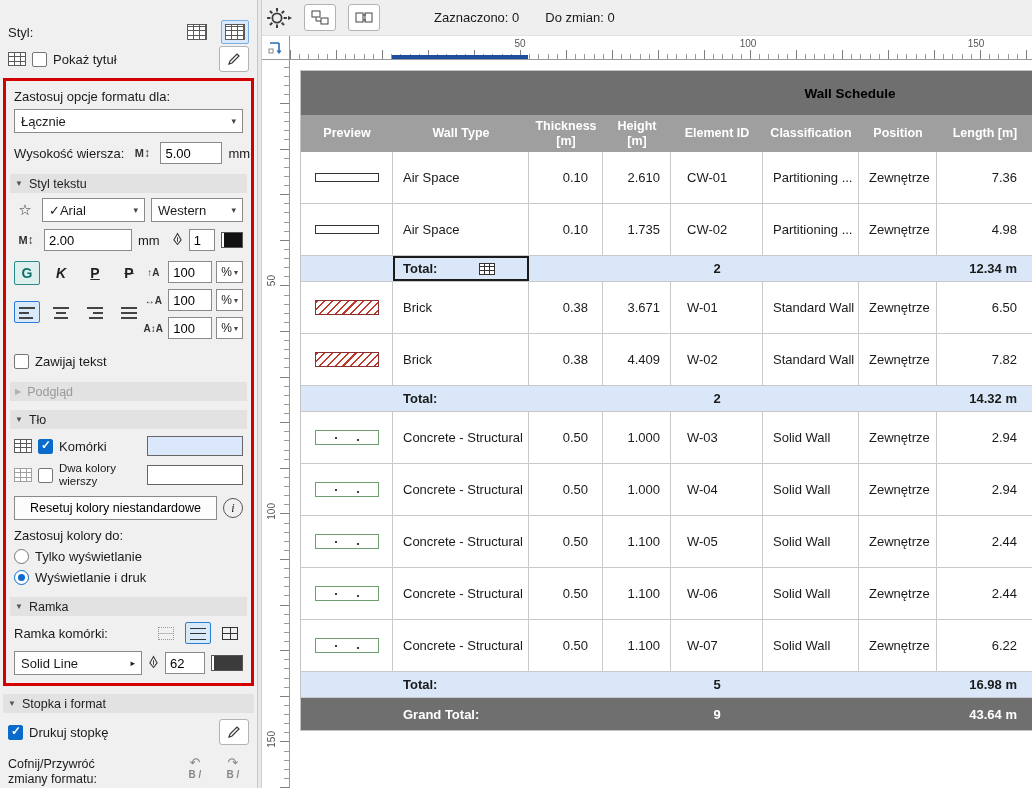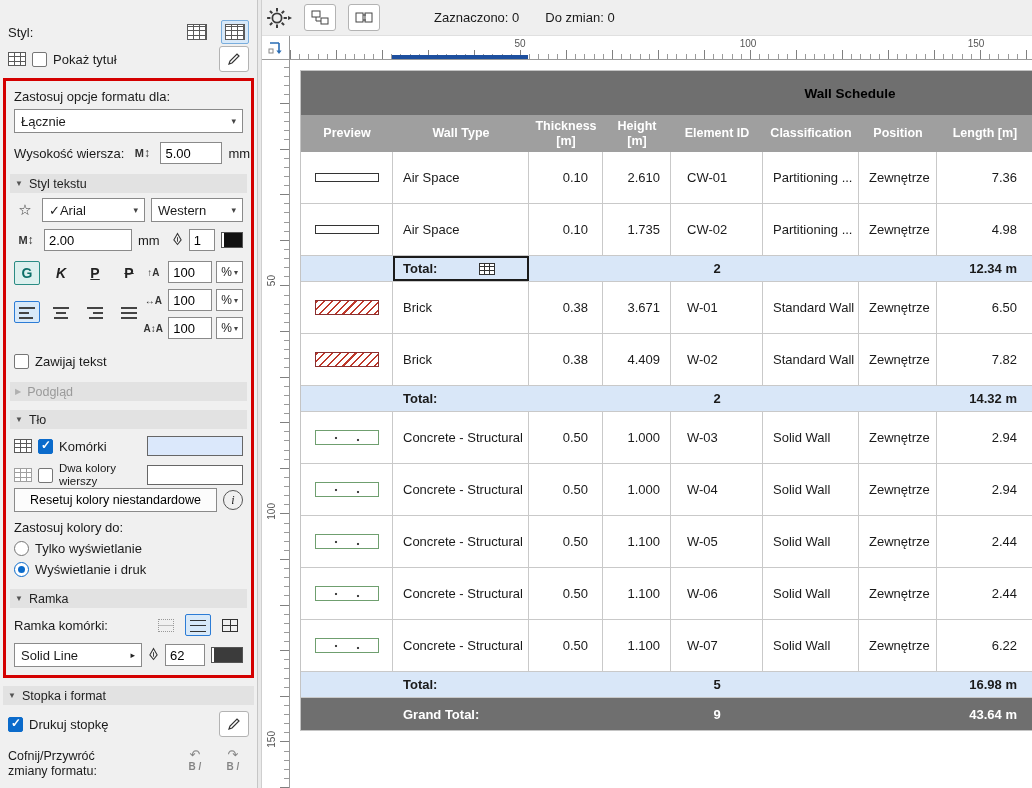--- a/index.html
+++ b/index.html
@@ -304,21 +304,21 @@
     <div class="lp-row" style="margin-top:4px">
       <span class="gi light"></span>
       <span class="cb"></span>
       <span class="lbl two">
         <span>Dwa kolory</span>
         <span>wierszy</span>
       </span>
       <span class="colorbox rows"></span>
     </div>
 
-    <div class="lp-row" style="">
+    <div class="lp-row" style="margin-top:8px">
       <button class="reset-btn">Resetuj kolory niestandardowe</button>
       <span class="info-btn">i</span>
     </div>
 
     <div class="lp-label">Zastosuj kolory do:</div>
     <div class="lp-row radio-row">
       <span class="radio"></span>
       <span class="lbl">Tylko wyświetlanie</span>
     </div>
     <div class="lp-row radio-row">

